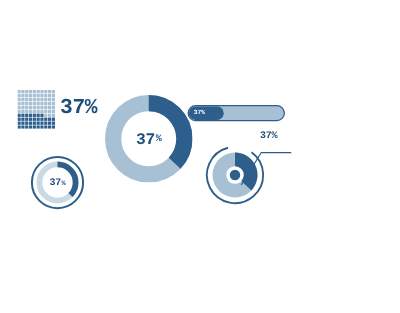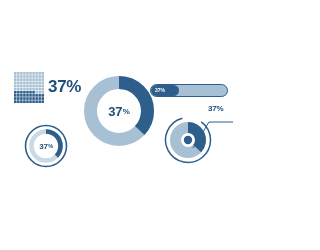--- a/index.html
+++ b/index.html
@@ -17,21 +17,21 @@
     -webkit-font-smoothing: antialiased;
   }
   #canvas {
     position: absolute;
     left: 0;
     top: 0;
     width: 238px;
     height: 250px;
     background: #ffffff;
   }
-  .widget { position: absolute; }
+  .widget { position: absolute; font-family: Liberation Mono, monospace; }
 
   
   #w-grid {
     left: 14px;
     top: 72px;
     width: 72px;
     height: 32px;
   }
   #grid-square {
     position: absolute;

